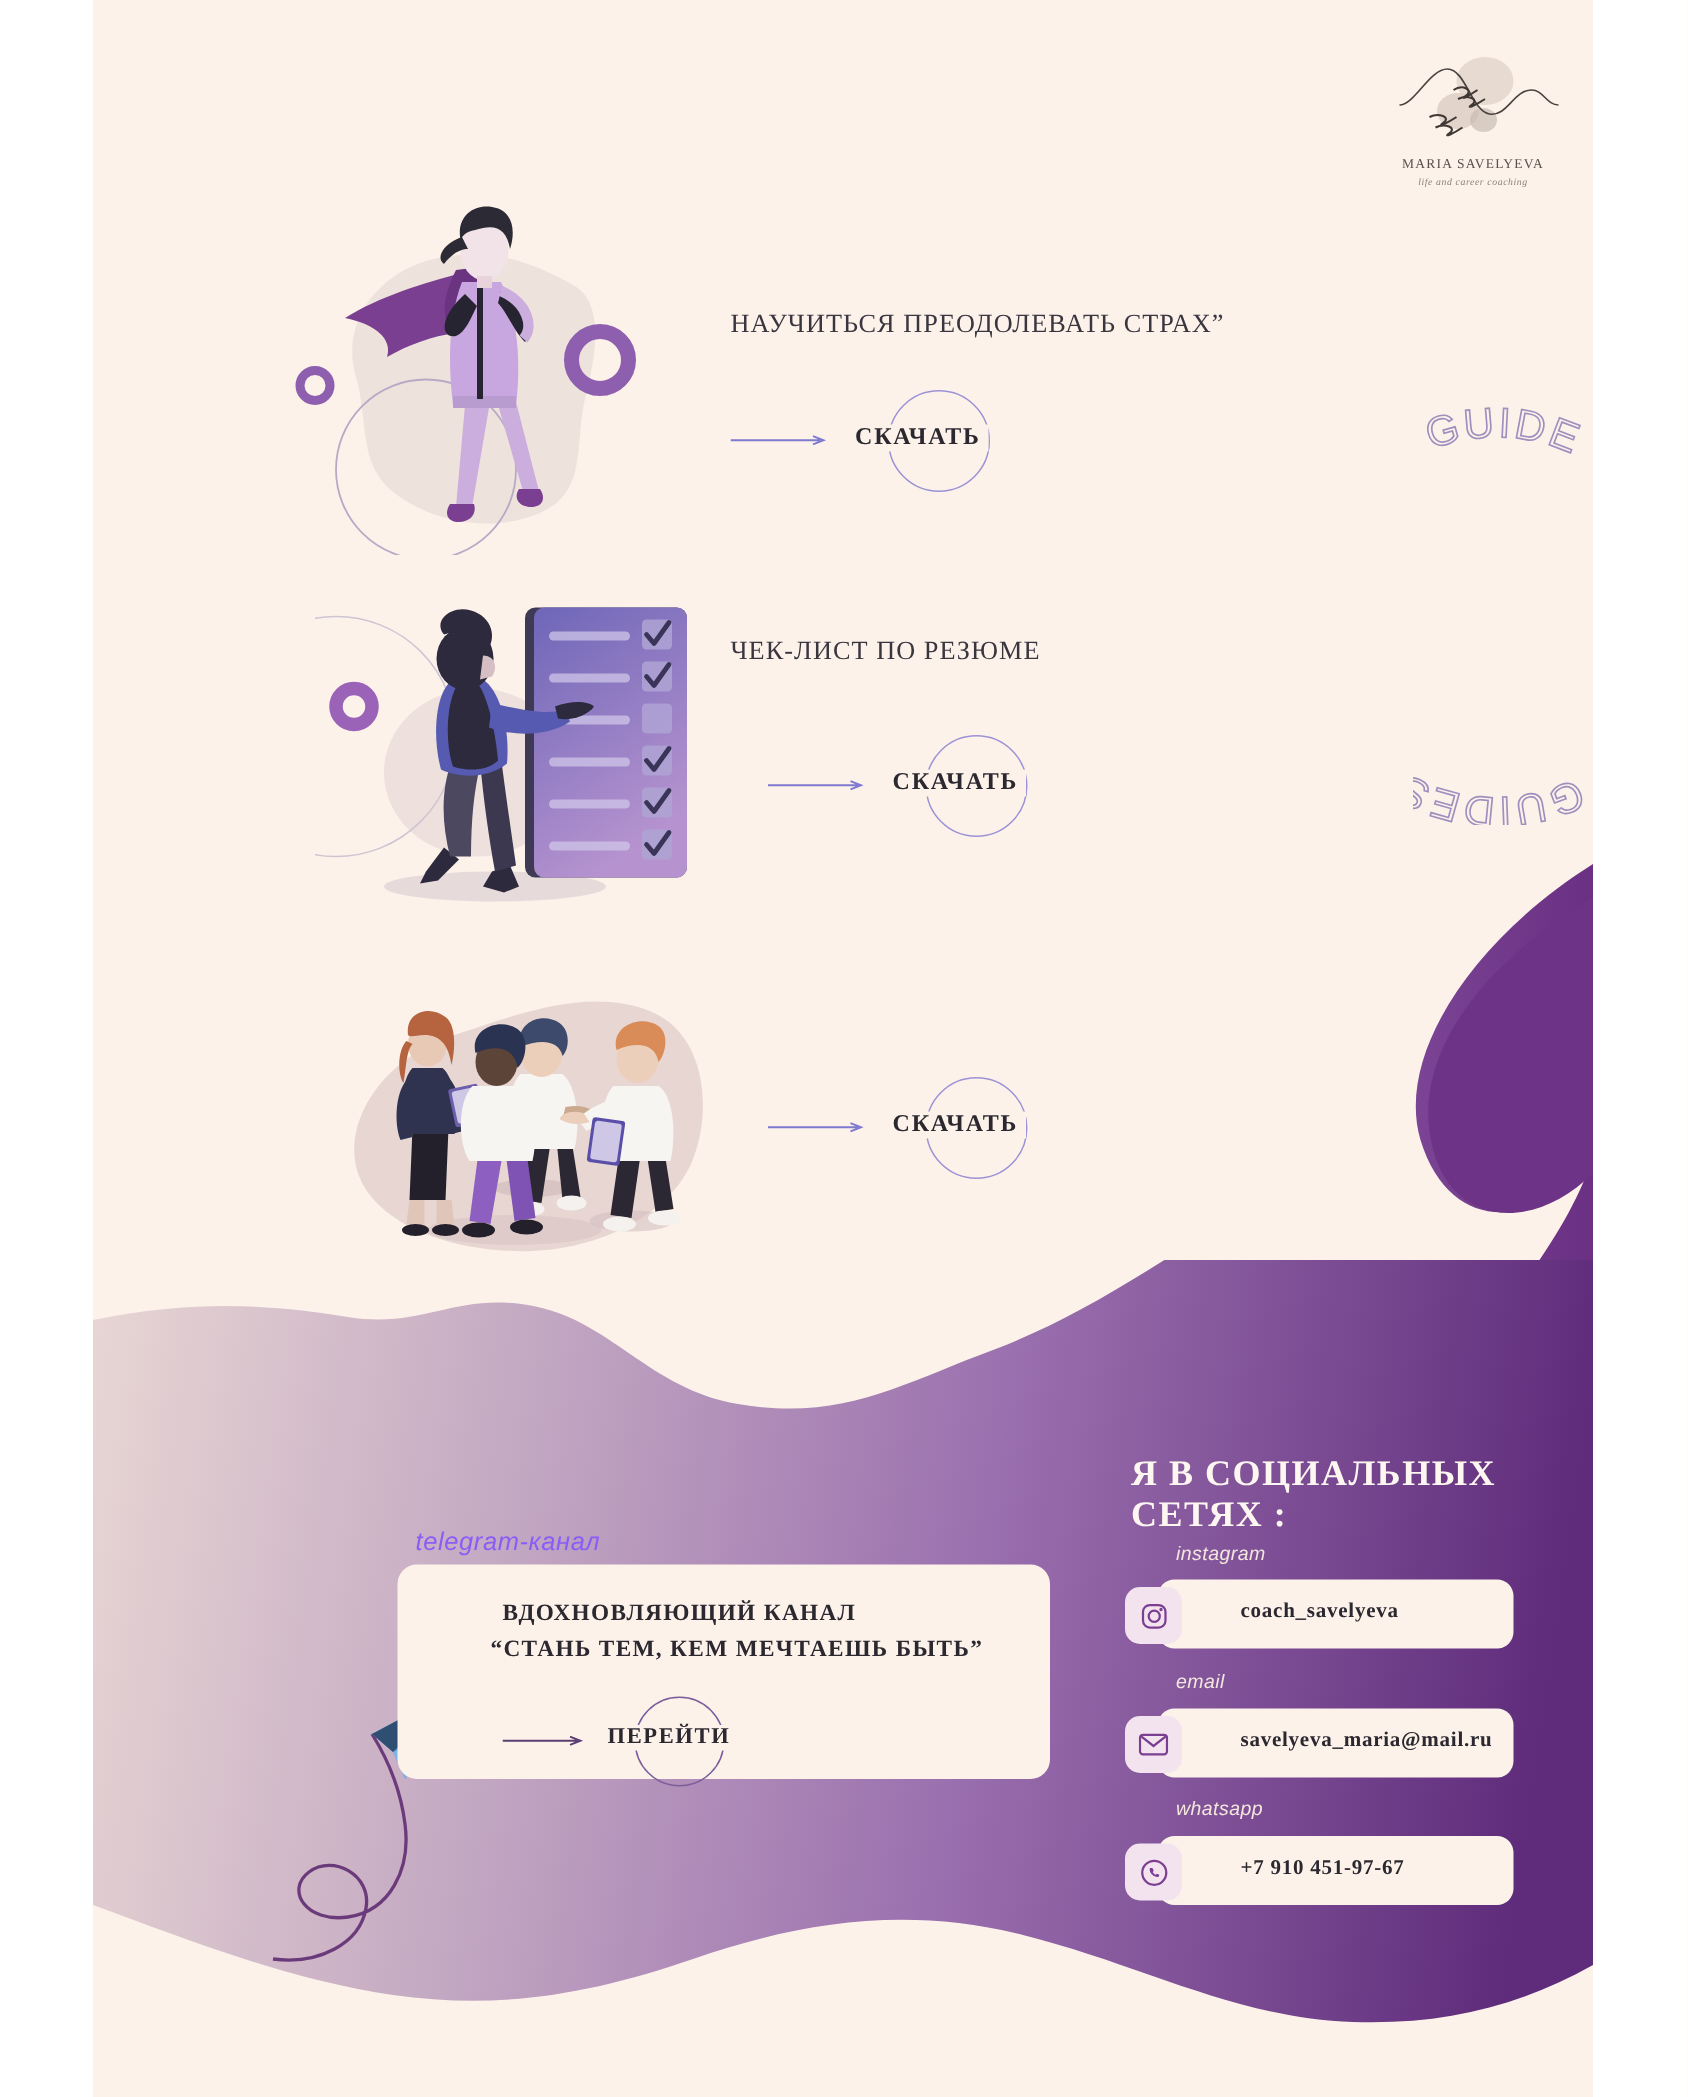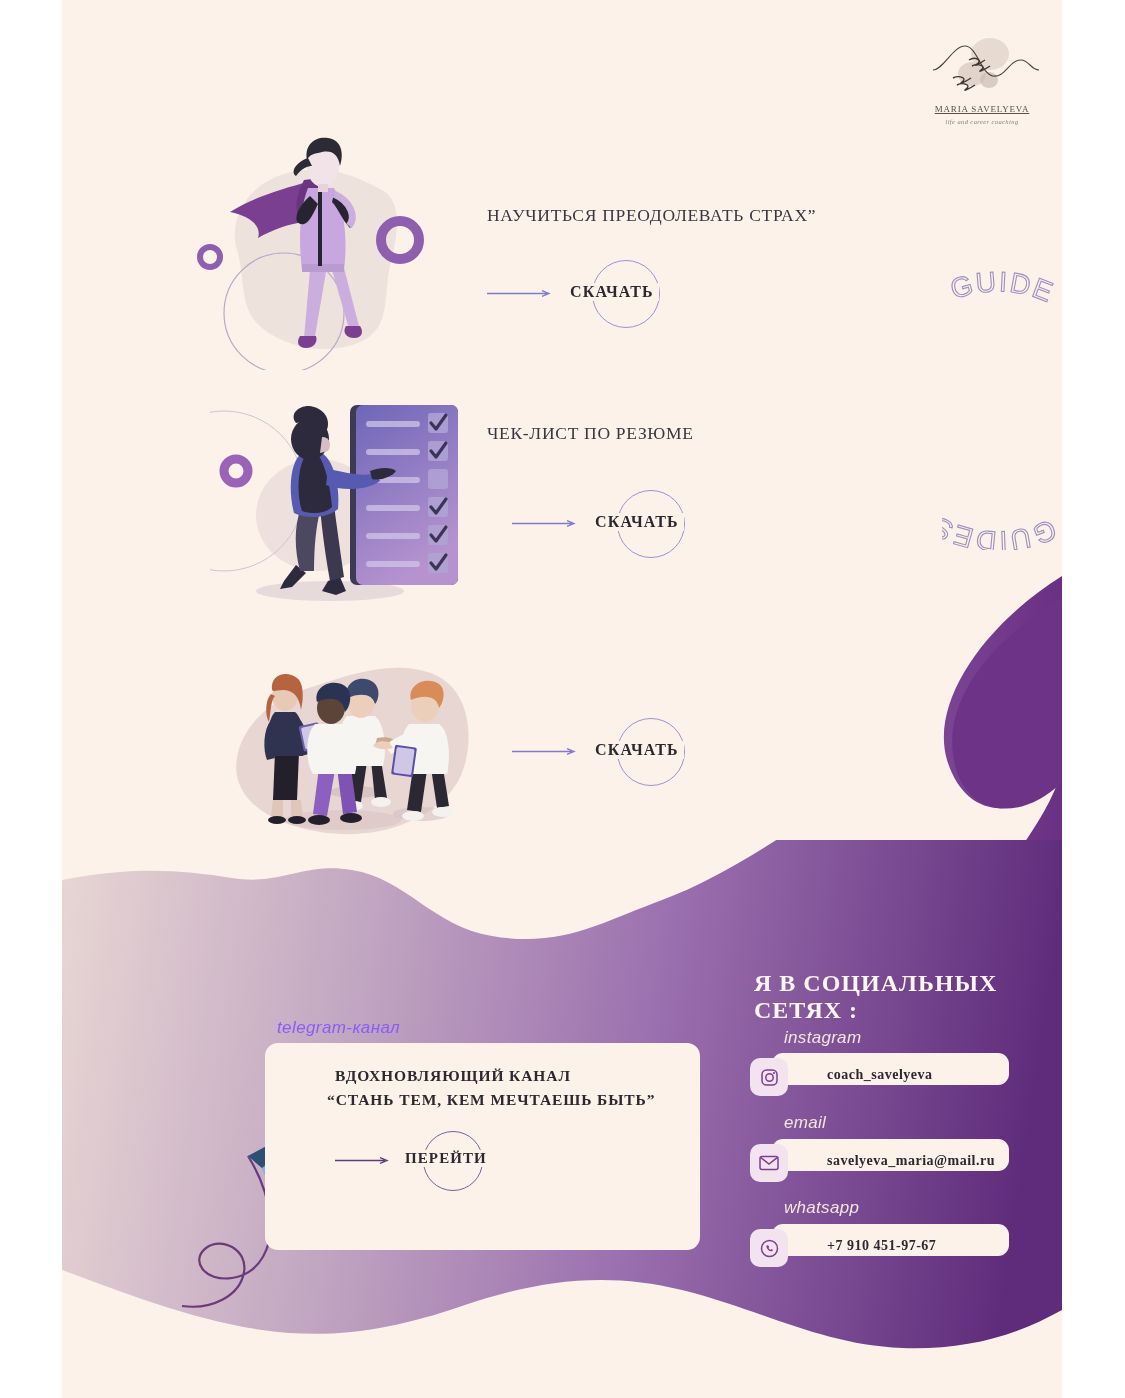--- a/index.html
+++ b/index.html
@@ -8,21 +8,21 @@
   .page{position:relative;width:1125px;height:1398px;background:#ffffff;overflow:hidden;}
 
   
   .canvas{position:absolute;left:62px;top:0;width:1000px;height:1398px;background:#fcf2ea;overflow:hidden;}
   .title-shift{position:absolute;left:318px;top:62px;width:420px;text-align:center;
      font-family:"Liberation Serif",serif;font-size:31px;letter-spacing:1.8px;color:#2f2c31;}
 
   .logo{position:absolute;left:855px;top:30px;width:130px;height:110px;}
   .logo svg{display:block;}
   .logo-name{position:absolute;left:0;top:74px;width:130px;text-align:center;
-     font-family:"Liberation Serif",serif;font-size:9px;letter-spacing:0.8px;color:#5a4f4a;text-decoration:underline;}
+     font-family:"Liberation Serif",serif;font-size:9px;letter-spacing:0.8px;color:#5a4f4a;}
   .logo-tag{position:absolute;left:0;top:88px;width:130px;text-align:center;
      font-family:"Liberation Serif",serif;font-style:italic;font-size:6.5px;letter-spacing:0.4px;color:#8d8079;}
 
   
   .guides-circle{position:absolute;left:880px;top:250px;width:200px;height:300px;}
   .guides-circle text{font-family:"Liberation Sans",sans-serif;font-size:28px;
      letter-spacing:2px;fill:none;stroke:#9f8fbe;stroke-width:1.1px;}
   .guide-title{position:absolute;font-family:"Liberation Serif",serif;font-size:17.5px;
      letter-spacing:0.7px;color:#3a3640;line-height:27px;}
 
@@ -33,39 +33,39 @@
   .dl .lbl{position:absolute;left:78px;top:23px;font-family:"Liberation Serif",serif;
      font-weight:bold;font-size:16px;letter-spacing:1.2px;color:#2b2830;background:#fcf2ea;padding:0 5px;}
 
   
   .wave-right{position:absolute;left:0;top:570px;width:1000px;height:420px;}
   .wave-bottom{position:absolute;left:0;top:840px;width:1000px;height:558px;}
 
   
   .tg-label{position:absolute;left:215px;top:1018px;font-family:"Liberation Sans",sans-serif;
      font-size:17px;letter-spacing:0.4px;color:#8b5cf6;font-style:italic;}
-  .tg-card{position:absolute;left:203px;top:1043px;width:435px;height:207px;
+  .tg-card{position:absolute;left:203px;top:1043px;width:435px;height:143px;
      background:#fcf2ea;border-radius:13px;text-align:center;}
   .tg-h1{position:absolute;left:70px;top:24px;font-family:"Liberation Serif",serif;
      font-weight:bold;font-size:15.5px;letter-spacing:0.9px;color:#2b2830;}
   .tg-h2{position:absolute;left:62px;top:48px;font-family:"Liberation Serif",serif;
      font-weight:bold;font-size:15.5px;letter-spacing:0.9px;color:#2b2830;}
   .tg-go{position:absolute;left:70px;top:88px;height:58px;width:200px;}
   .tg-go .arrow{position:absolute;left:0;top:26px;width:56px;height:7px;}
   .tg-go .ring{position:absolute;left:88px;top:0;width:58px;height:58px;
      border:1.4px solid #7c5e9b;border-radius:50%;}
   .tg-go .lbl{position:absolute;left:66px;top:19px;font-family:"Liberation Serif",serif;
      font-weight:bold;font-size:15px;letter-spacing:1.1px;color:#2b2830;background:#fcf2ea;padding:0 4px;}
 
   
   .social-title{position:absolute;left:692px;top:970px;font-family:"Liberation Serif",serif;
      font-weight:bold;font-size:24px;letter-spacing:1px;color:#fdf6f1;}
-  .soc-label{position:absolute;font-family:"Liberation Sans",sans-serif;font-size:17px;
+  .soc-label{position:absolute;font-family:"Liberation Sans",sans-serif;font-size:13px;
      font-style:italic;letter-spacing:0.3px;color:#f3e6de;}
-  .soc-pill{position:absolute;width:237px;height:32px;background:#fcf2ea;border-radius:11px;}
+  .soc-pill{position:absolute;width:237px;height:46px;background:#fcf2ea;border-radius:11px;}
   .soc-pill .val{position:absolute;left:55px;top:14px;font-family:"Liberation Serif",serif;
      font-weight:bold;font-size:14px;letter-spacing:0.5px;color:#2b2830;}
   .soc-ico{position:absolute;width:38px;height:38px;border-radius:10px;background:#f3e3ee;
      display:flex;align-items:center;justify-content:center;}
 
   .ill{position:absolute;}
 </style>
 </head>
 <body>
 

